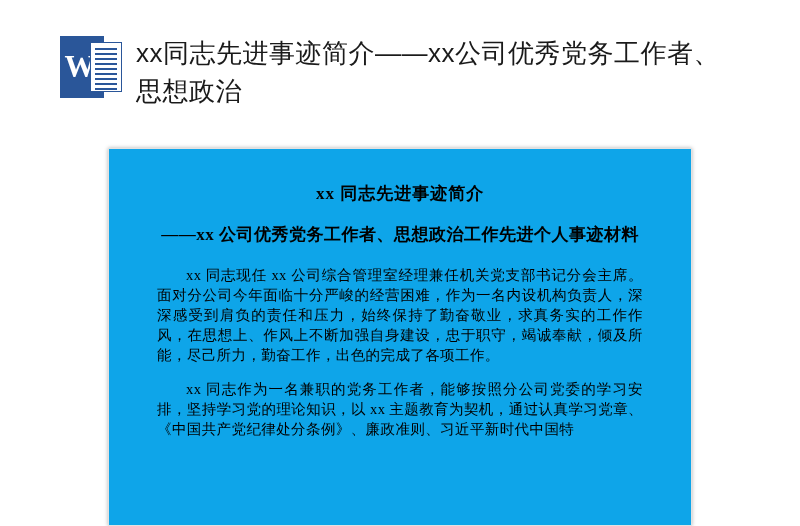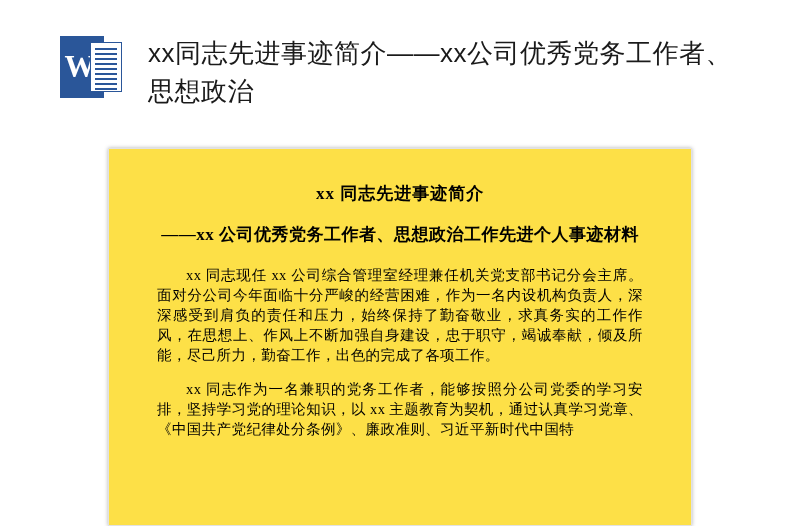--- a/index.html
+++ b/index.html
@@ -63,37 +63,37 @@
   }
   .word-icon .page i {
     display: block;
     height: 2px;
     background: #2a5699;
     margin: 3px 4px 0 4px;
   }
   .word-icon .page i:first-child { margin-top: 5px; }
 
   .doc-title {
-    margin-left: 26px;
+    margin-left: 14px;
     font-family: "Liberation Sans", sans-serif;
     font-size: 26px;
     line-height: 38px;
     color: #1a1a1a;
     letter-spacing: 0.5px;
     max-width: 600px;
   }
 
   
   .sheet {
     position: absolute;
     left: 108px;
     top: 148px;
     width: 584px;
     height: 378px;
-    background: #fde047;
+    background: #0ea5e9;
     box-shadow: 0 0 4px rgba(0,0,0,0.30);
     border: 1px solid #e2e2e2;
     box-sizing: border-box;
     overflow: hidden;
   }
   .sheet-inner {
     padding: 30px 48px 0 48px;
     font-family: "Liberation Serif", serif;
     color: #000000;
   }

